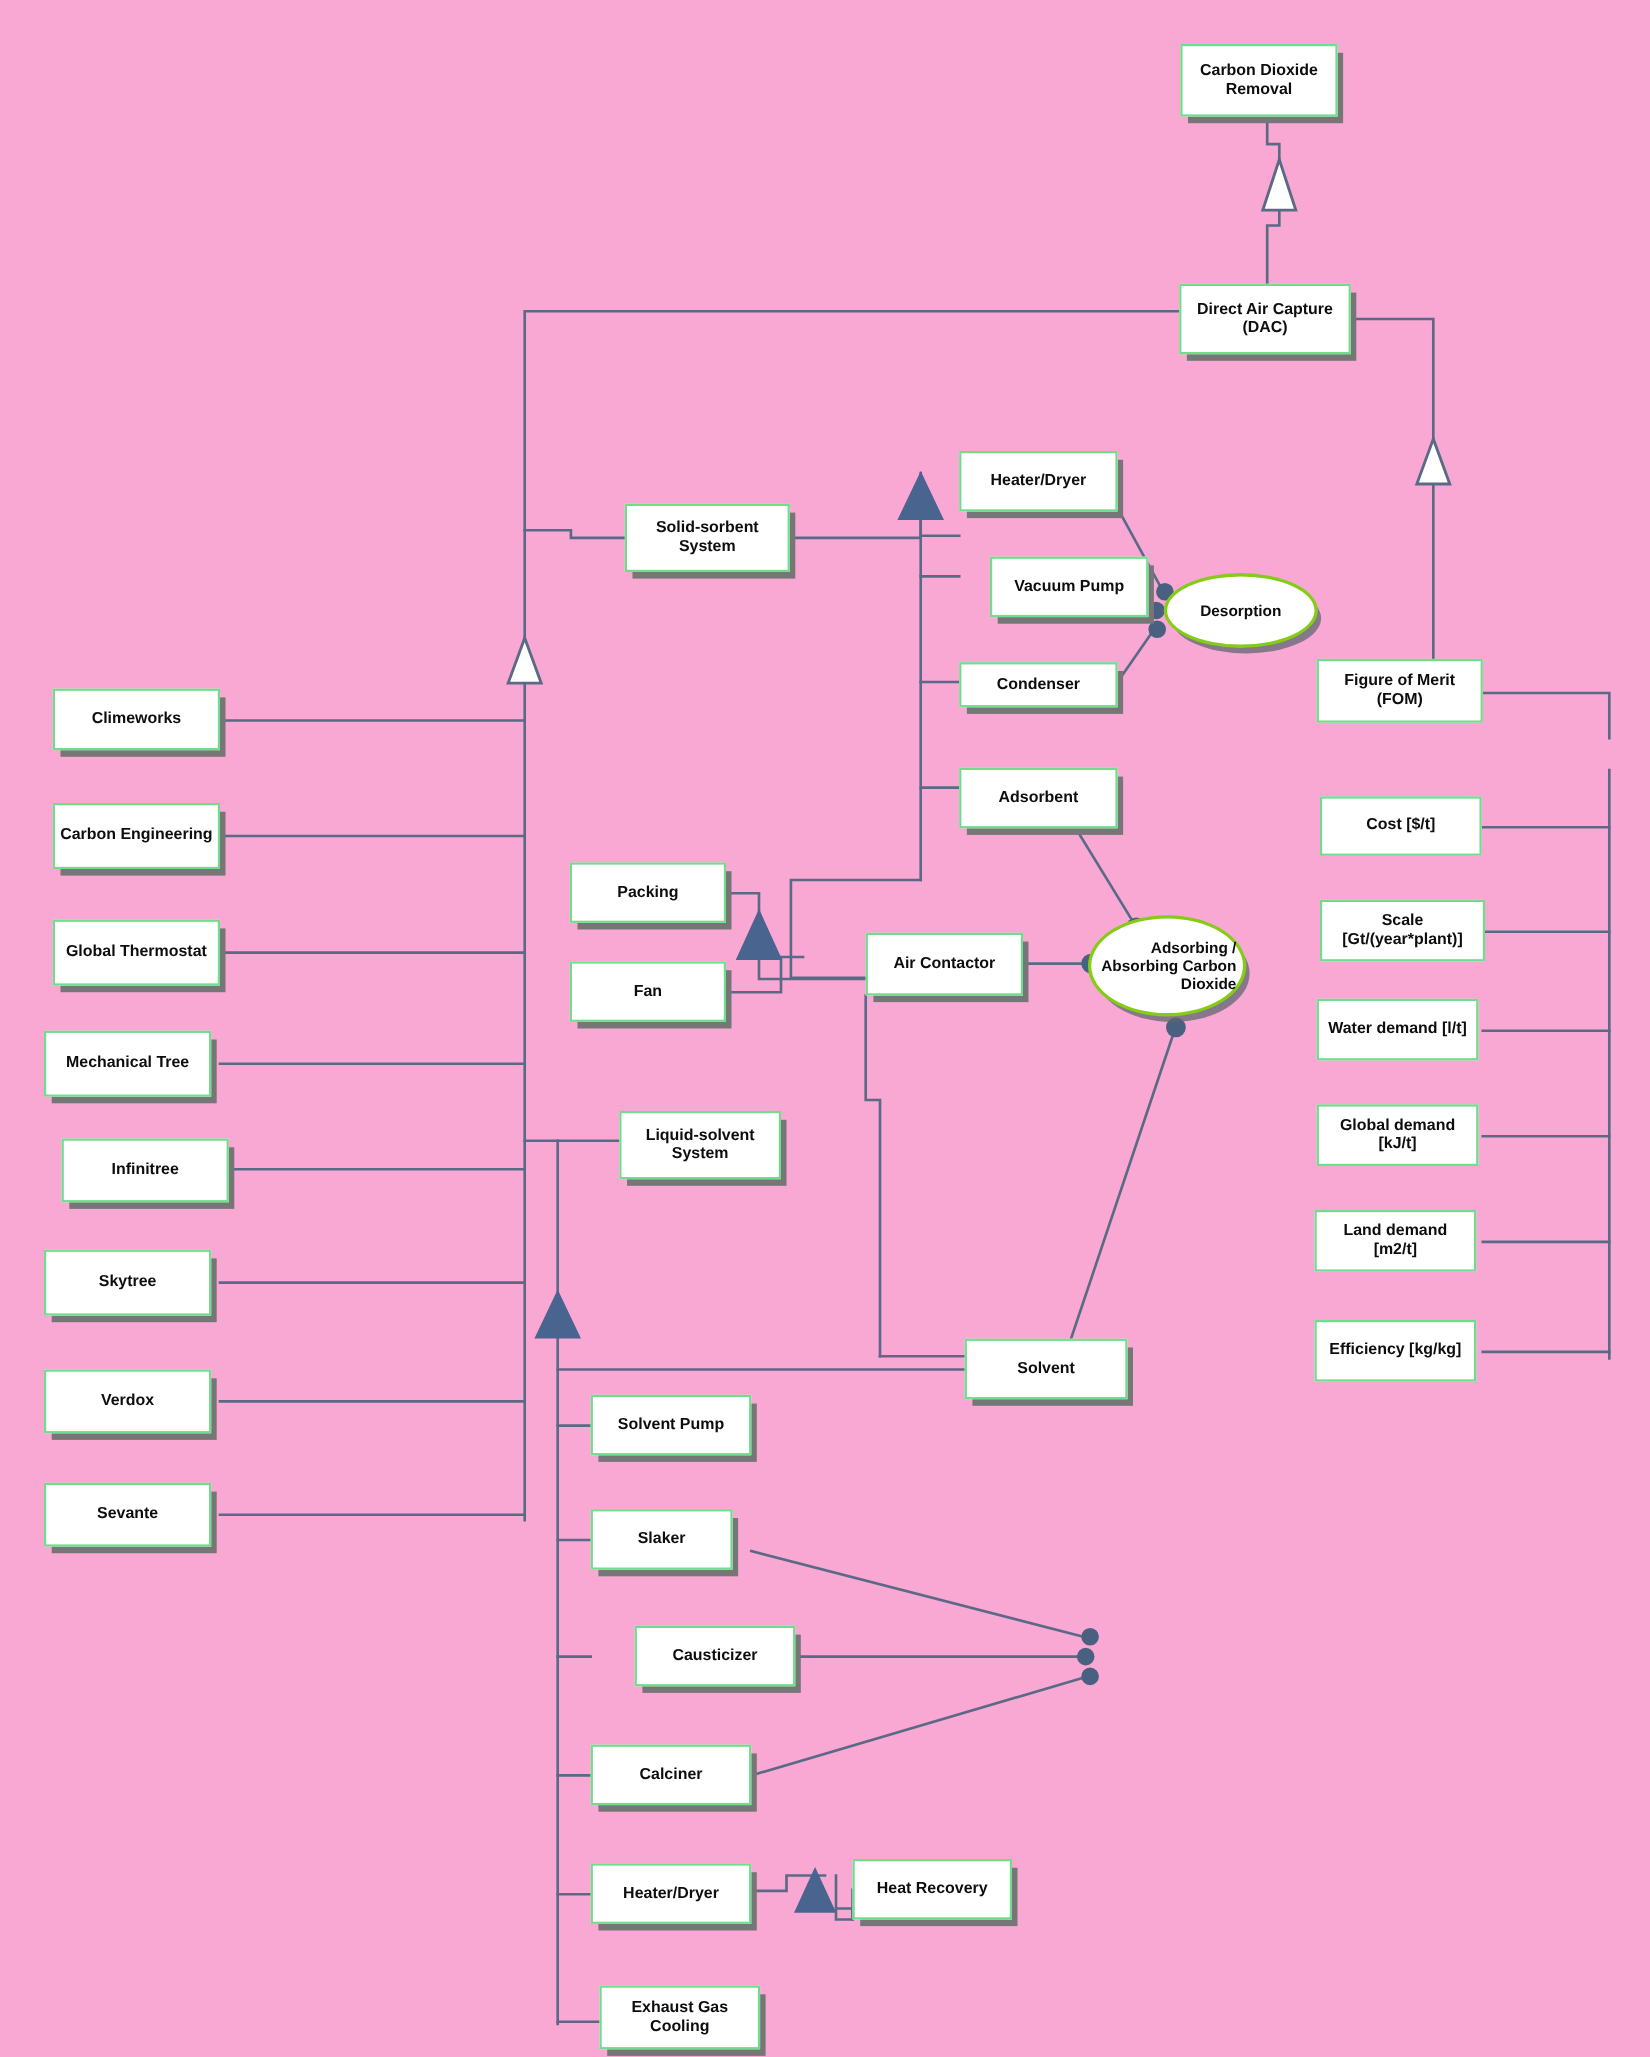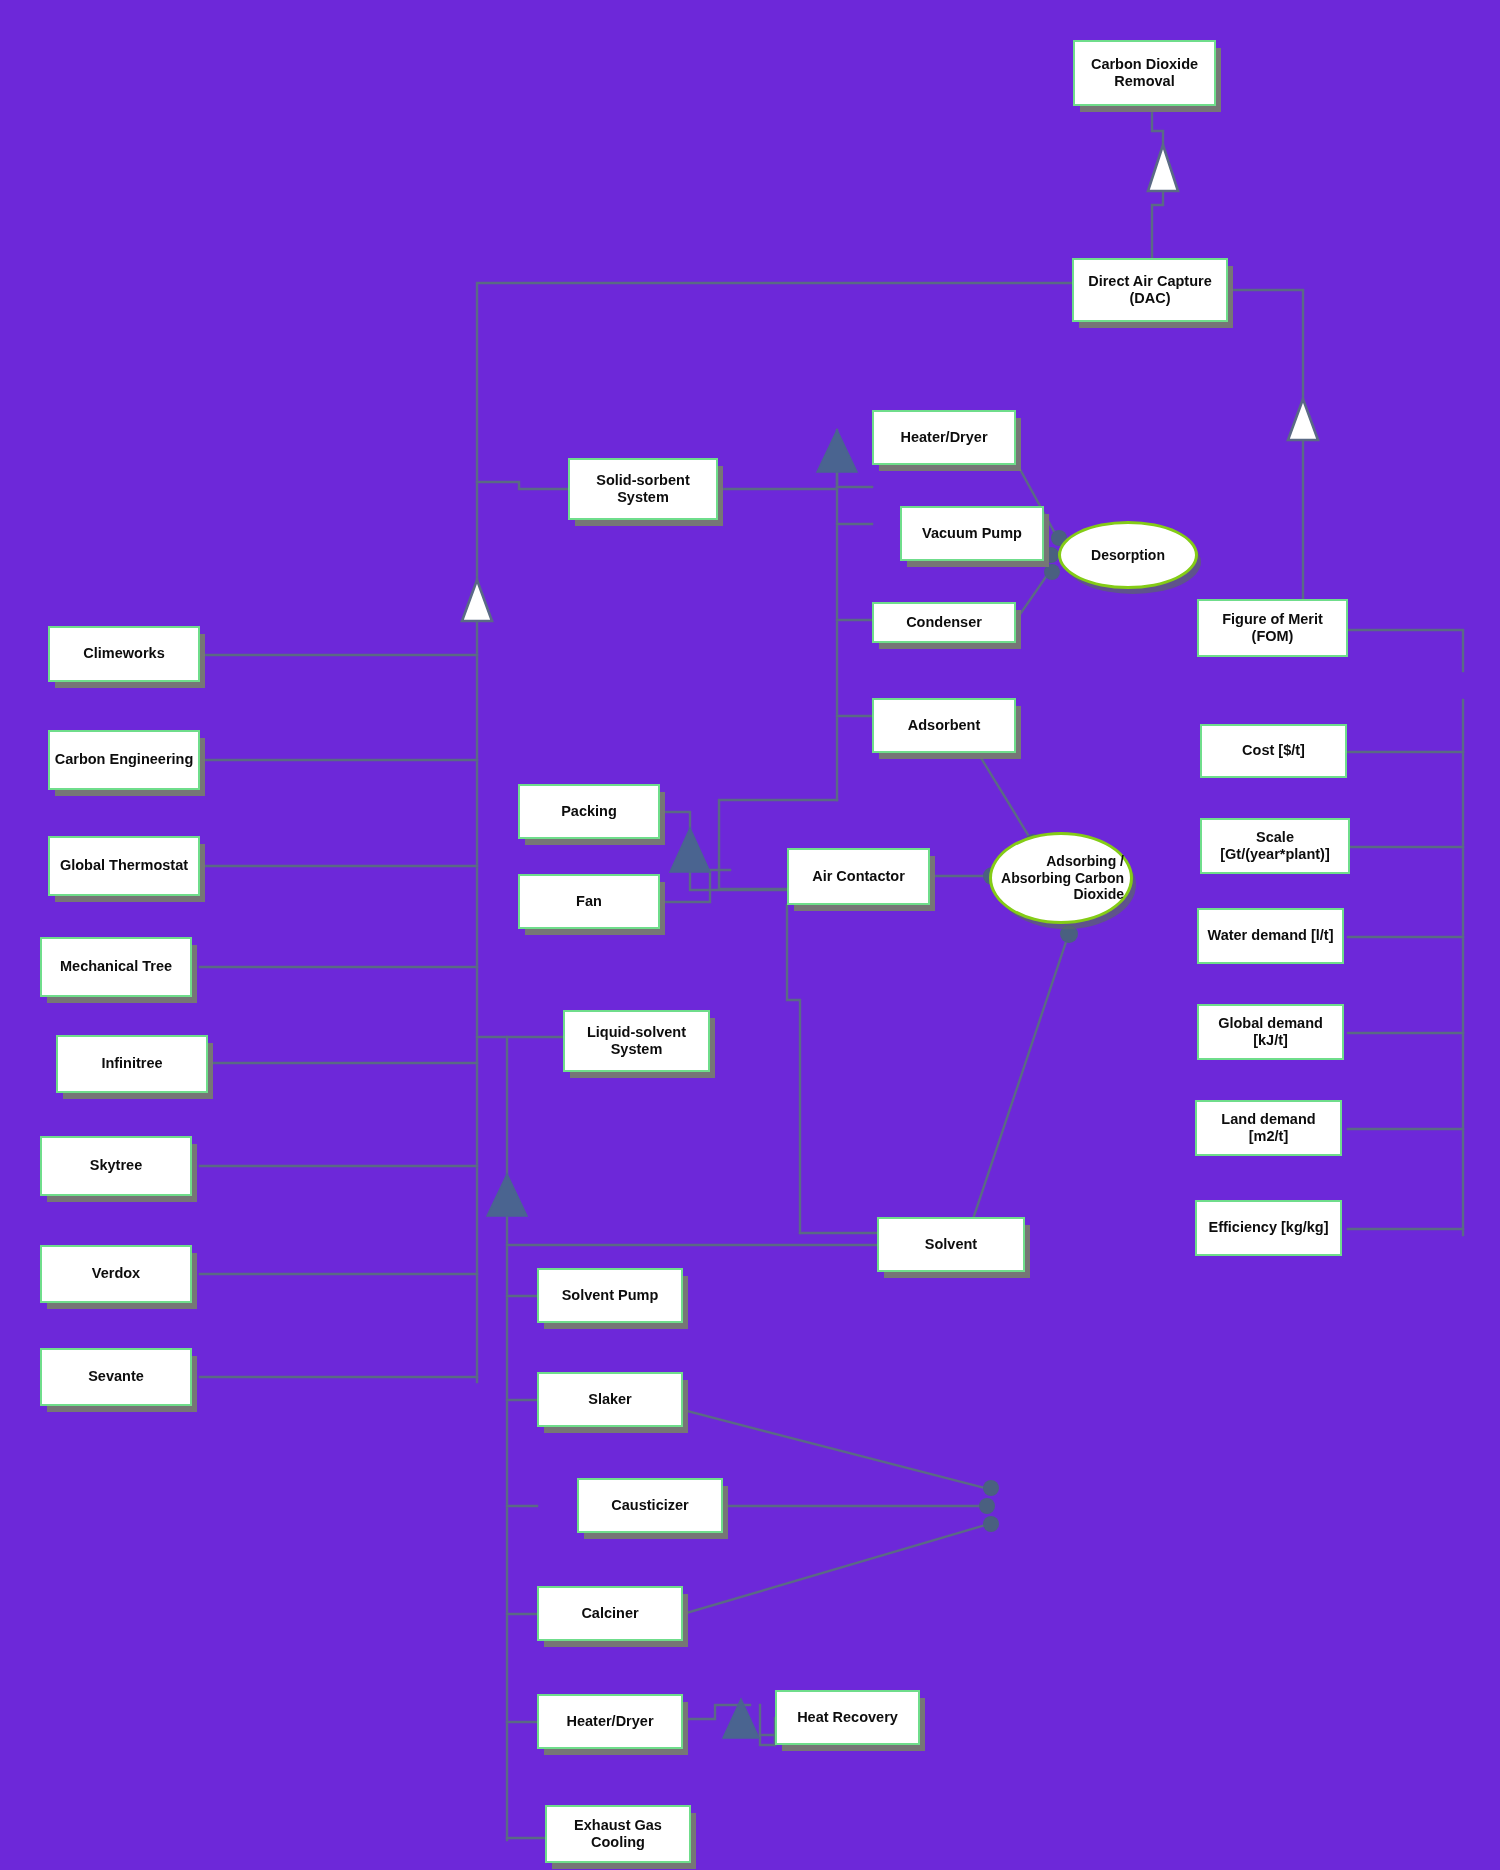--- a/index.html
+++ b/index.html
@@ -1,17 +1,17 @@
 <!DOCTYPE html>
 <html><head>
 <meta charset="utf-8">
 <style>
   html,body{margin:0;padding:0;background:#ffffff;}
   body{font-family:"Liberation Sans","DejaVu Sans",sans-serif;}
-  #stage{position:relative;width:1500px;height:1870px;background:#6d28d9;overflow:hidden;}
+  #stage{position:relative;width:1500px;height:1870px;background:#f9a8d4;overflow:hidden;}
   #wires{position:absolute;left:0;top:0;width:1500px;height:1870px;}
 
   .node{
     position:absolute;
     box-sizing:border-box;
     border:2px solid #6fdd8b;
     background:#ffffff;
     display:flex;align-items:center;justify-content:center;
     text-align:center;
     font-weight:bold;
@@ -191,21 +191,21 @@
   </div>
 
   <div class="node shadow" style="left:877px;top:1217px;width:148px;height:55px;">
     <span>Solvent</span>
   </div>
 
   <div class="node shadow" style="left:537px;top:1268px;width:146px;height:55px;">
     <span>Solvent Pump</span>
   </div>
 
-  <div class="node shadow" style="left:537px;top:1372px;width:146px;height:55px;">
+  <div class="node shadow" style="left:537px;top:1372px;width:129px;height:55px;">
     <span>Slaker</span>
   </div>
 
   <div class="node shadow" style="left:537px;top:1478px;width:146px;height:55px;margin-left:40px;">
     <span>Causticizer</span>
   </div>
 
   <div class="node shadow" style="left:537px;top:1586px;width:146px;height:55px;">
     <span>Calciner</span>
   </div>

